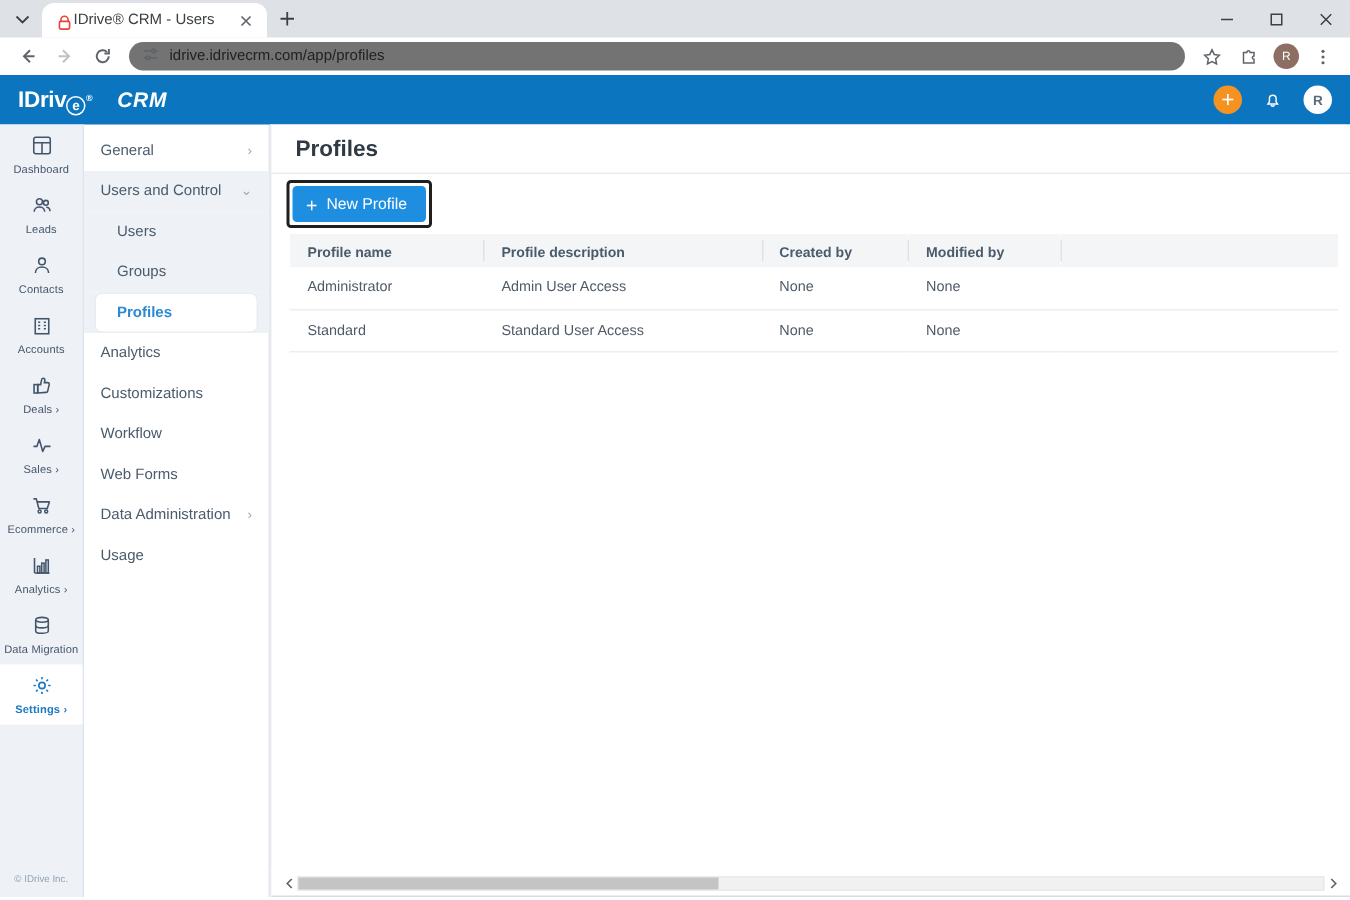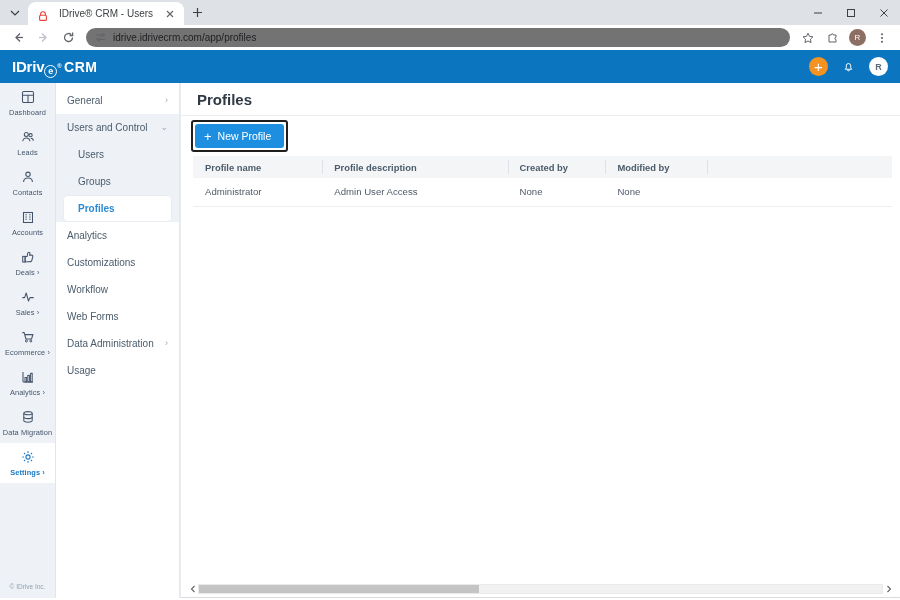--- a/index.html
+++ b/index.html
@@ -14,21 +14,21 @@
 
   #tabstrip {
     height: 25px; display: flex; align-items: flex-end;
     background: #dee1e6; padding-left: 2px;
   }
   #tab-list-btn {
     width: 26px; height: 25px; display: flex; align-items: center;
     justify-content: center; color: #3c4043;
   }
   .tab {
-    height: 23px; display: flex; align-items: center; gap: 10px;
+    height: 23px; display: flex; align-items: center; gap: 0;
     background: #ffffff; border-radius: 8px 8px 0 0;
     padding: 0 7px 0 9px; min-width: 150px; max-width: 170px;
     position: relative;
   }
   .tab-favicon { width: 12px; height: 12px; flex: 0 0 12px; position: relative; }
   .tab-title {
     font-size: 10px; color: #3c4043; white-space: nowrap;
     overflow: hidden; text-overflow: ellipsis; flex: 1;
     font-family: "Liberation Sans", sans-serif;
   }
@@ -83,21 +83,21 @@
     font-weight: bold; letter-spacing: .3px;
   }
   #brand .idrive { font-size: 15px; letter-spacing: -.2px; }
   #brand .ecirc {
     display: inline-block; width: 13px; height: 13px; border-radius: 50%;
     border: 1.6px solid #fff; font-size: 9px; line-height: 10px;
     text-align: center; margin: 0 0px; position: relative; top: 2px;
     font-weight: bold;
   }
   #brand .reg { font-size: 6px; position: relative; top: -4px; }
-  #brand .crm { font-size: 14px; letter-spacing: .5px; margin-left: 2px; }
+  #brand .crm { font-size: 14px; letter-spacing: .5px; margin-left: 16px; font-style: italic; }
 
   #appbar-right {
     margin-left: auto; display: flex; align-items: center; gap: 14px;
   }
   #add-button {
     width: 19px; height: 19px; border-radius: 50%; background: #f49321;
     color: #fff; display: flex; align-items: center; justify-content: center;
     font-size: 15px; line-height: 1; font-weight: 300;
   }
   #notif-icon { color: #fff; display: flex; }
@@ -543,20 +543,27 @@
             </tr>
           </thead>
           <tbody>
             <tr>
               <td>Administrator</td>
               <td>Admin User Access</td>
               <td>None</td>
               <td>None</td>
               <td></td>
             </tr>
+            <tr>
+              <td>Standard</td>
+              <td>Standard User Access</td>
+              <td>None</td>
+              <td>None</td>
+              <td></td>
+            </tr>
           </tbody>
         </table>
       </div>
 
       <div id="hscroll-area">
         <div class="hs-arrow">
           <svg width="6" height="8" viewBox="0 0 6 8">
               <path d="M4.5 1L1.5 4l3 3" fill="none" stroke="#5f6368" stroke-width="1.1"></path>
             </svg>
         </div>

